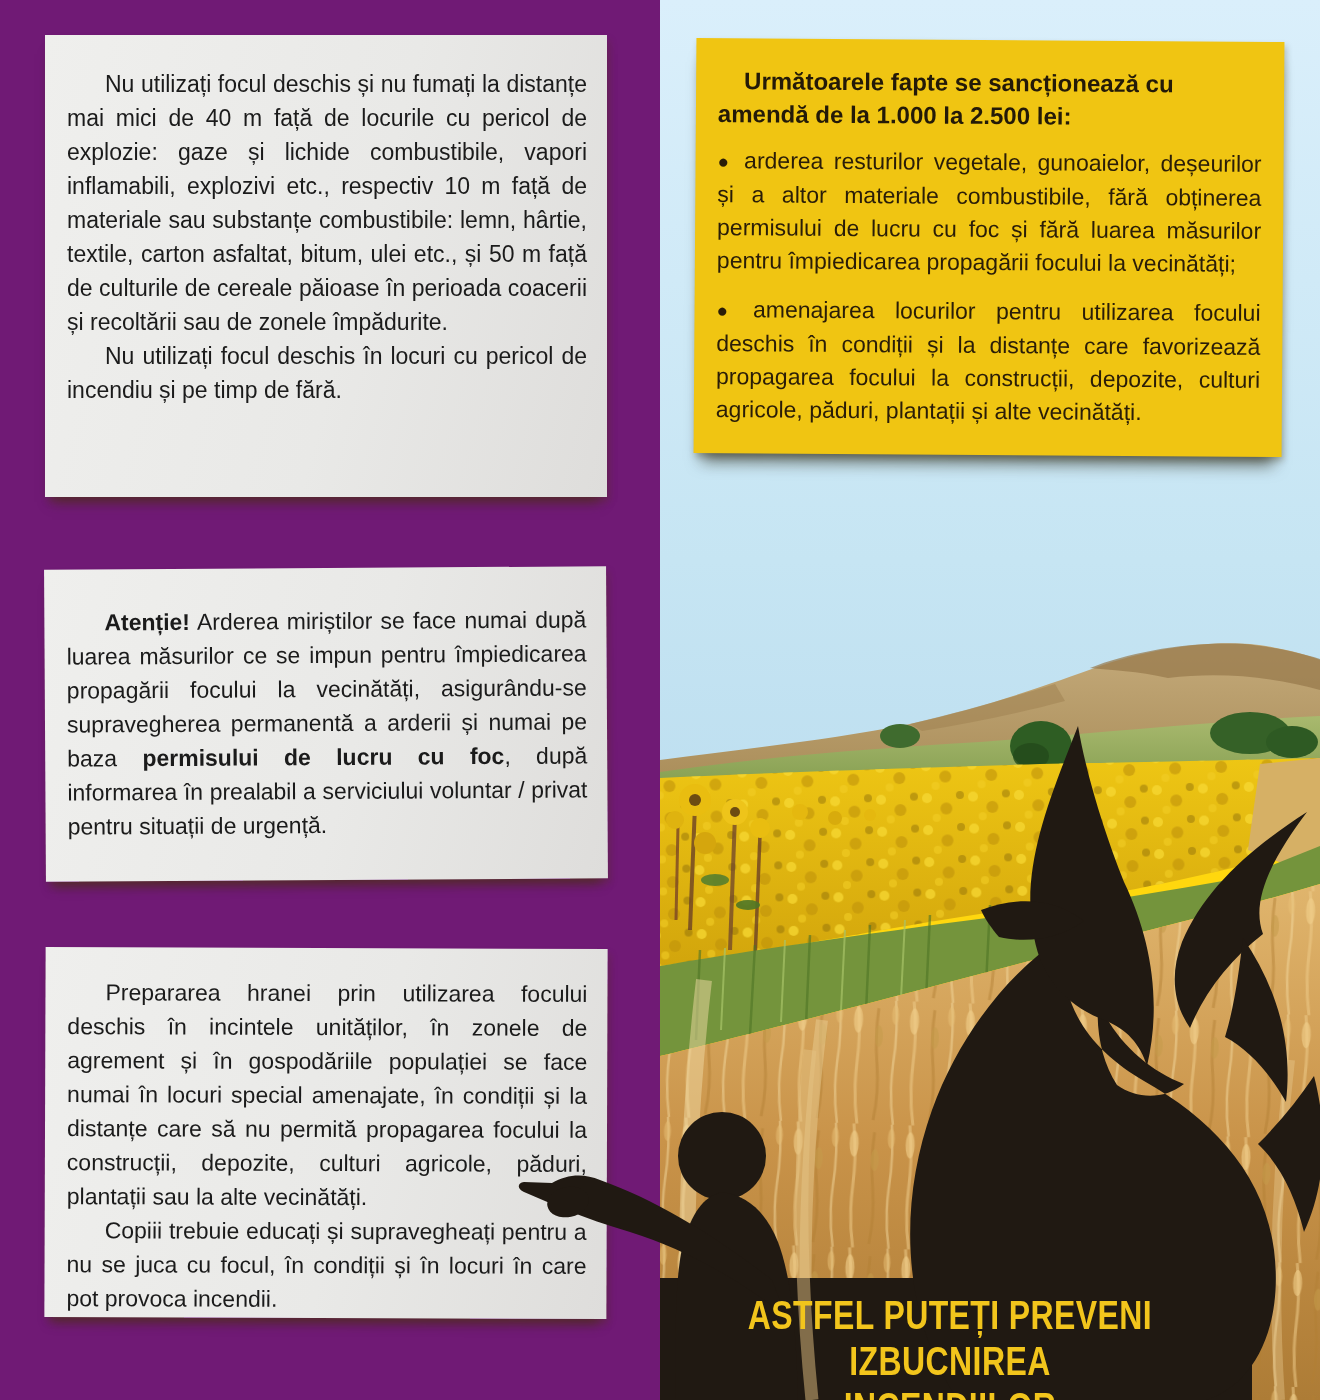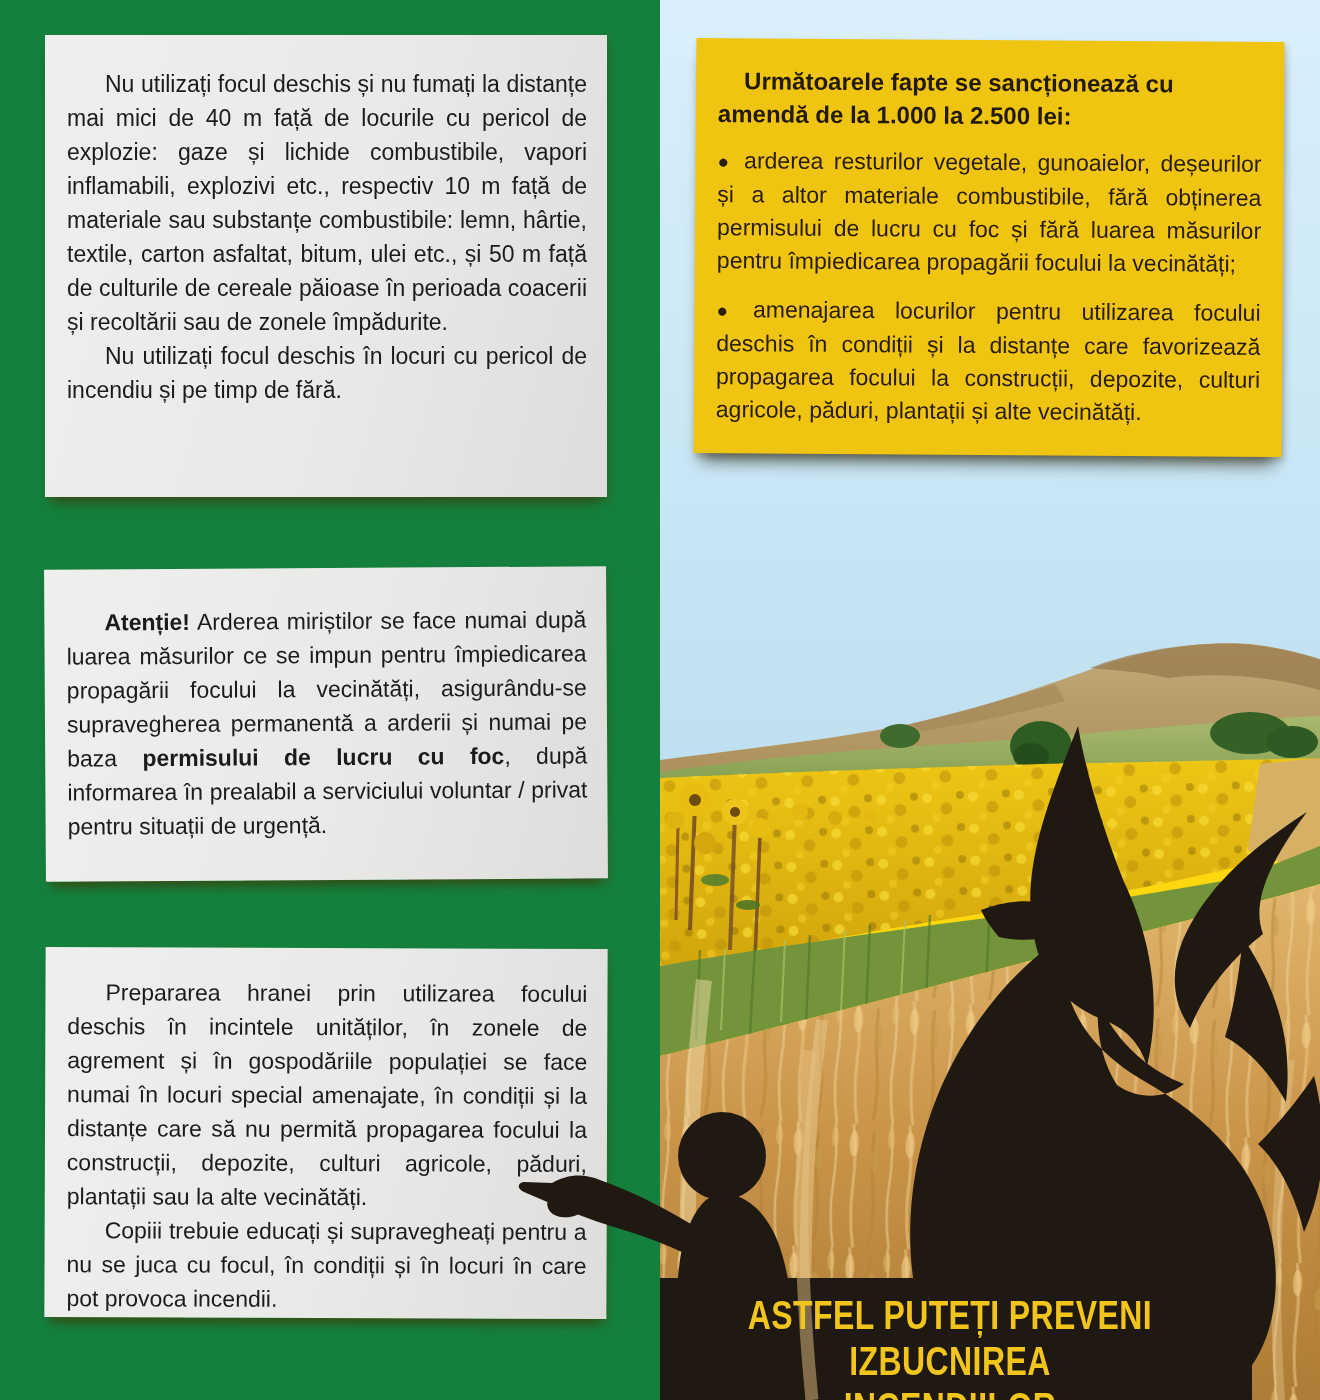--- a/index.html
+++ b/index.html
@@ -2,21 +2,21 @@
 <html><head>
 <meta charset="utf-8">
 <style>
   html,body{margin:0;padding:0;background:#888;}
   .poster{
     position:relative;width:1320px;height:1400px;overflow:hidden;
     font-family:"Liberation Sans", sans-serif;
     background:#ffd70e;
   }
   
-  .left-col{position:absolute;left:0;top:0;width:660px;height:1400px;background:#15803d;z-index:1;text-decoration:underline;}
+  .left-col{position:absolute;left:0;top:0;width:660px;height:1400px;background:#701a75;z-index:1;text-decoration:underline;}
   .card{
     position:absolute;left:45px;width:562px;box-sizing:border-box;
     background:linear-gradient(105deg,#efefed 0%,#e9e9e7 55%,#dedddb 100%);
     box-shadow:3px 5px 7px rgba(80,60,0,.22), 0 12px 12px -7px rgba(60,45,0,.55);
   }
   .card1{top:35px;height:462px;padding:32px 20px 0 22px;}
   .card2{top:568px;height:312px;padding:36px 20px 0 22px;transform:rotate(-0.35deg);}
   .card3{top:948px;height:370px;padding:28px 20px 0 22px;transform:rotate(0.2deg);}
   .para{margin:0;font-size:23px;line-height:34px;color:#1b1b1b;text-align:justify;text-indent:38px;}
   .bold{font-weight:bold;}

